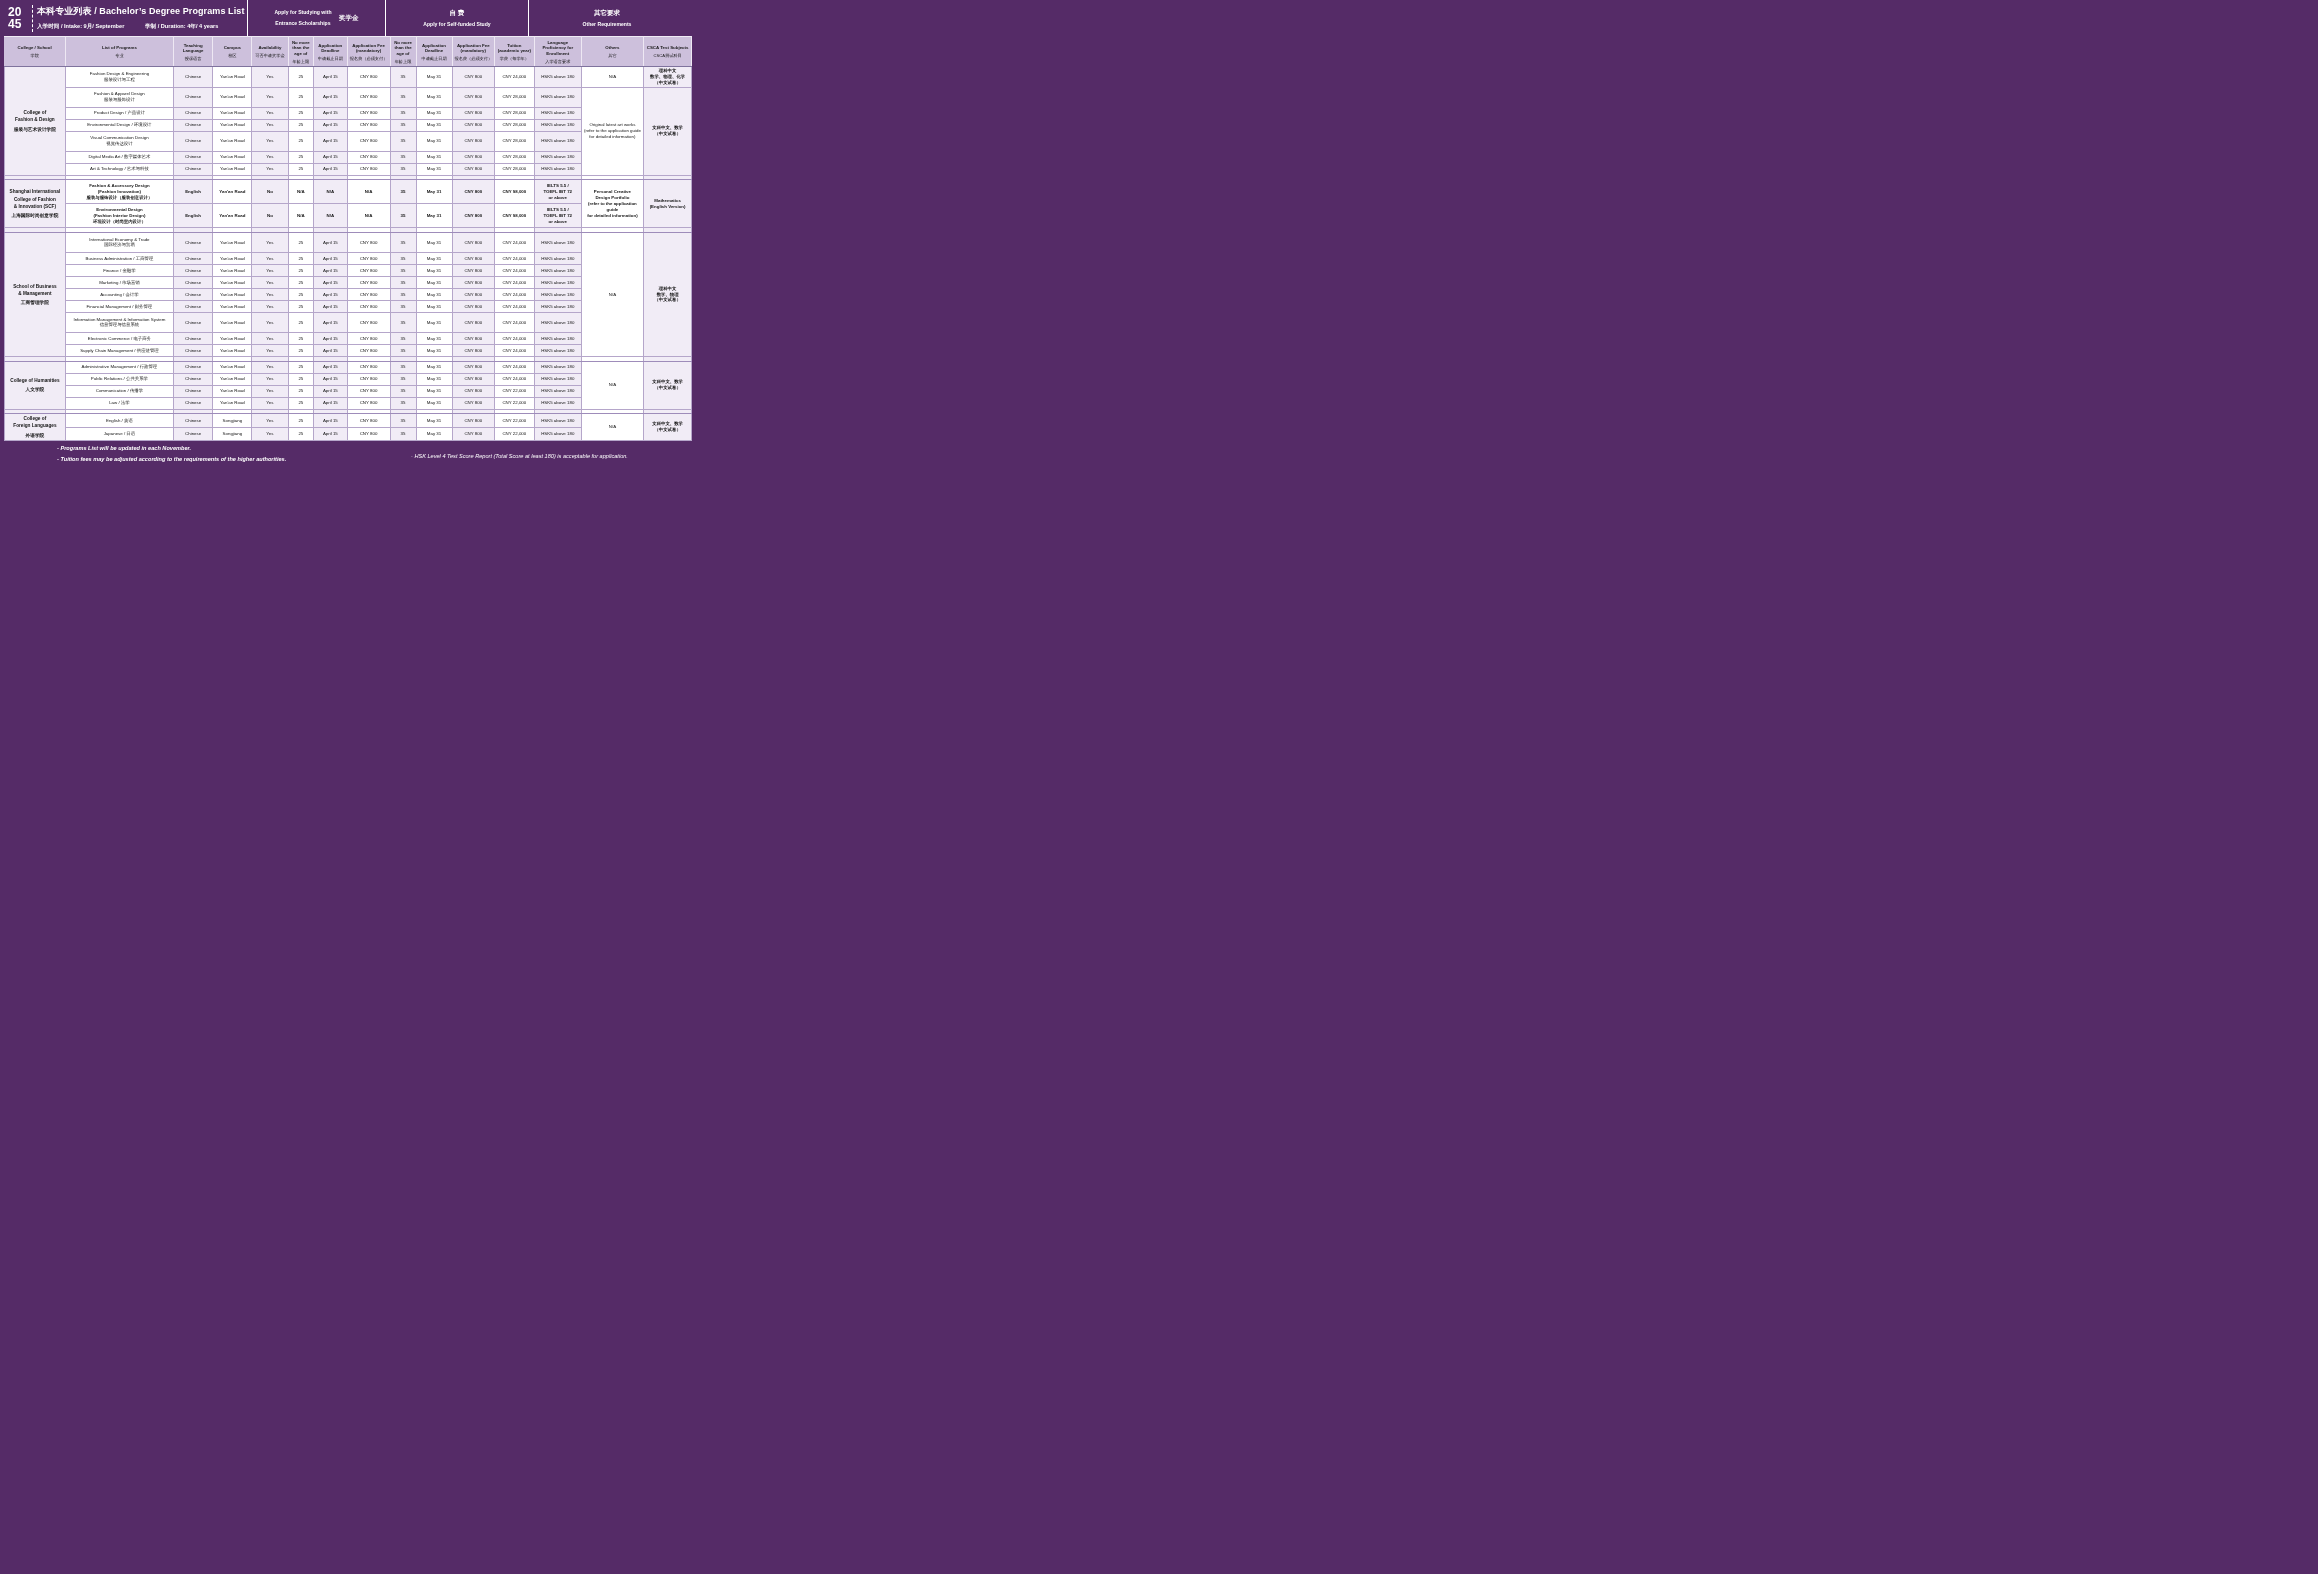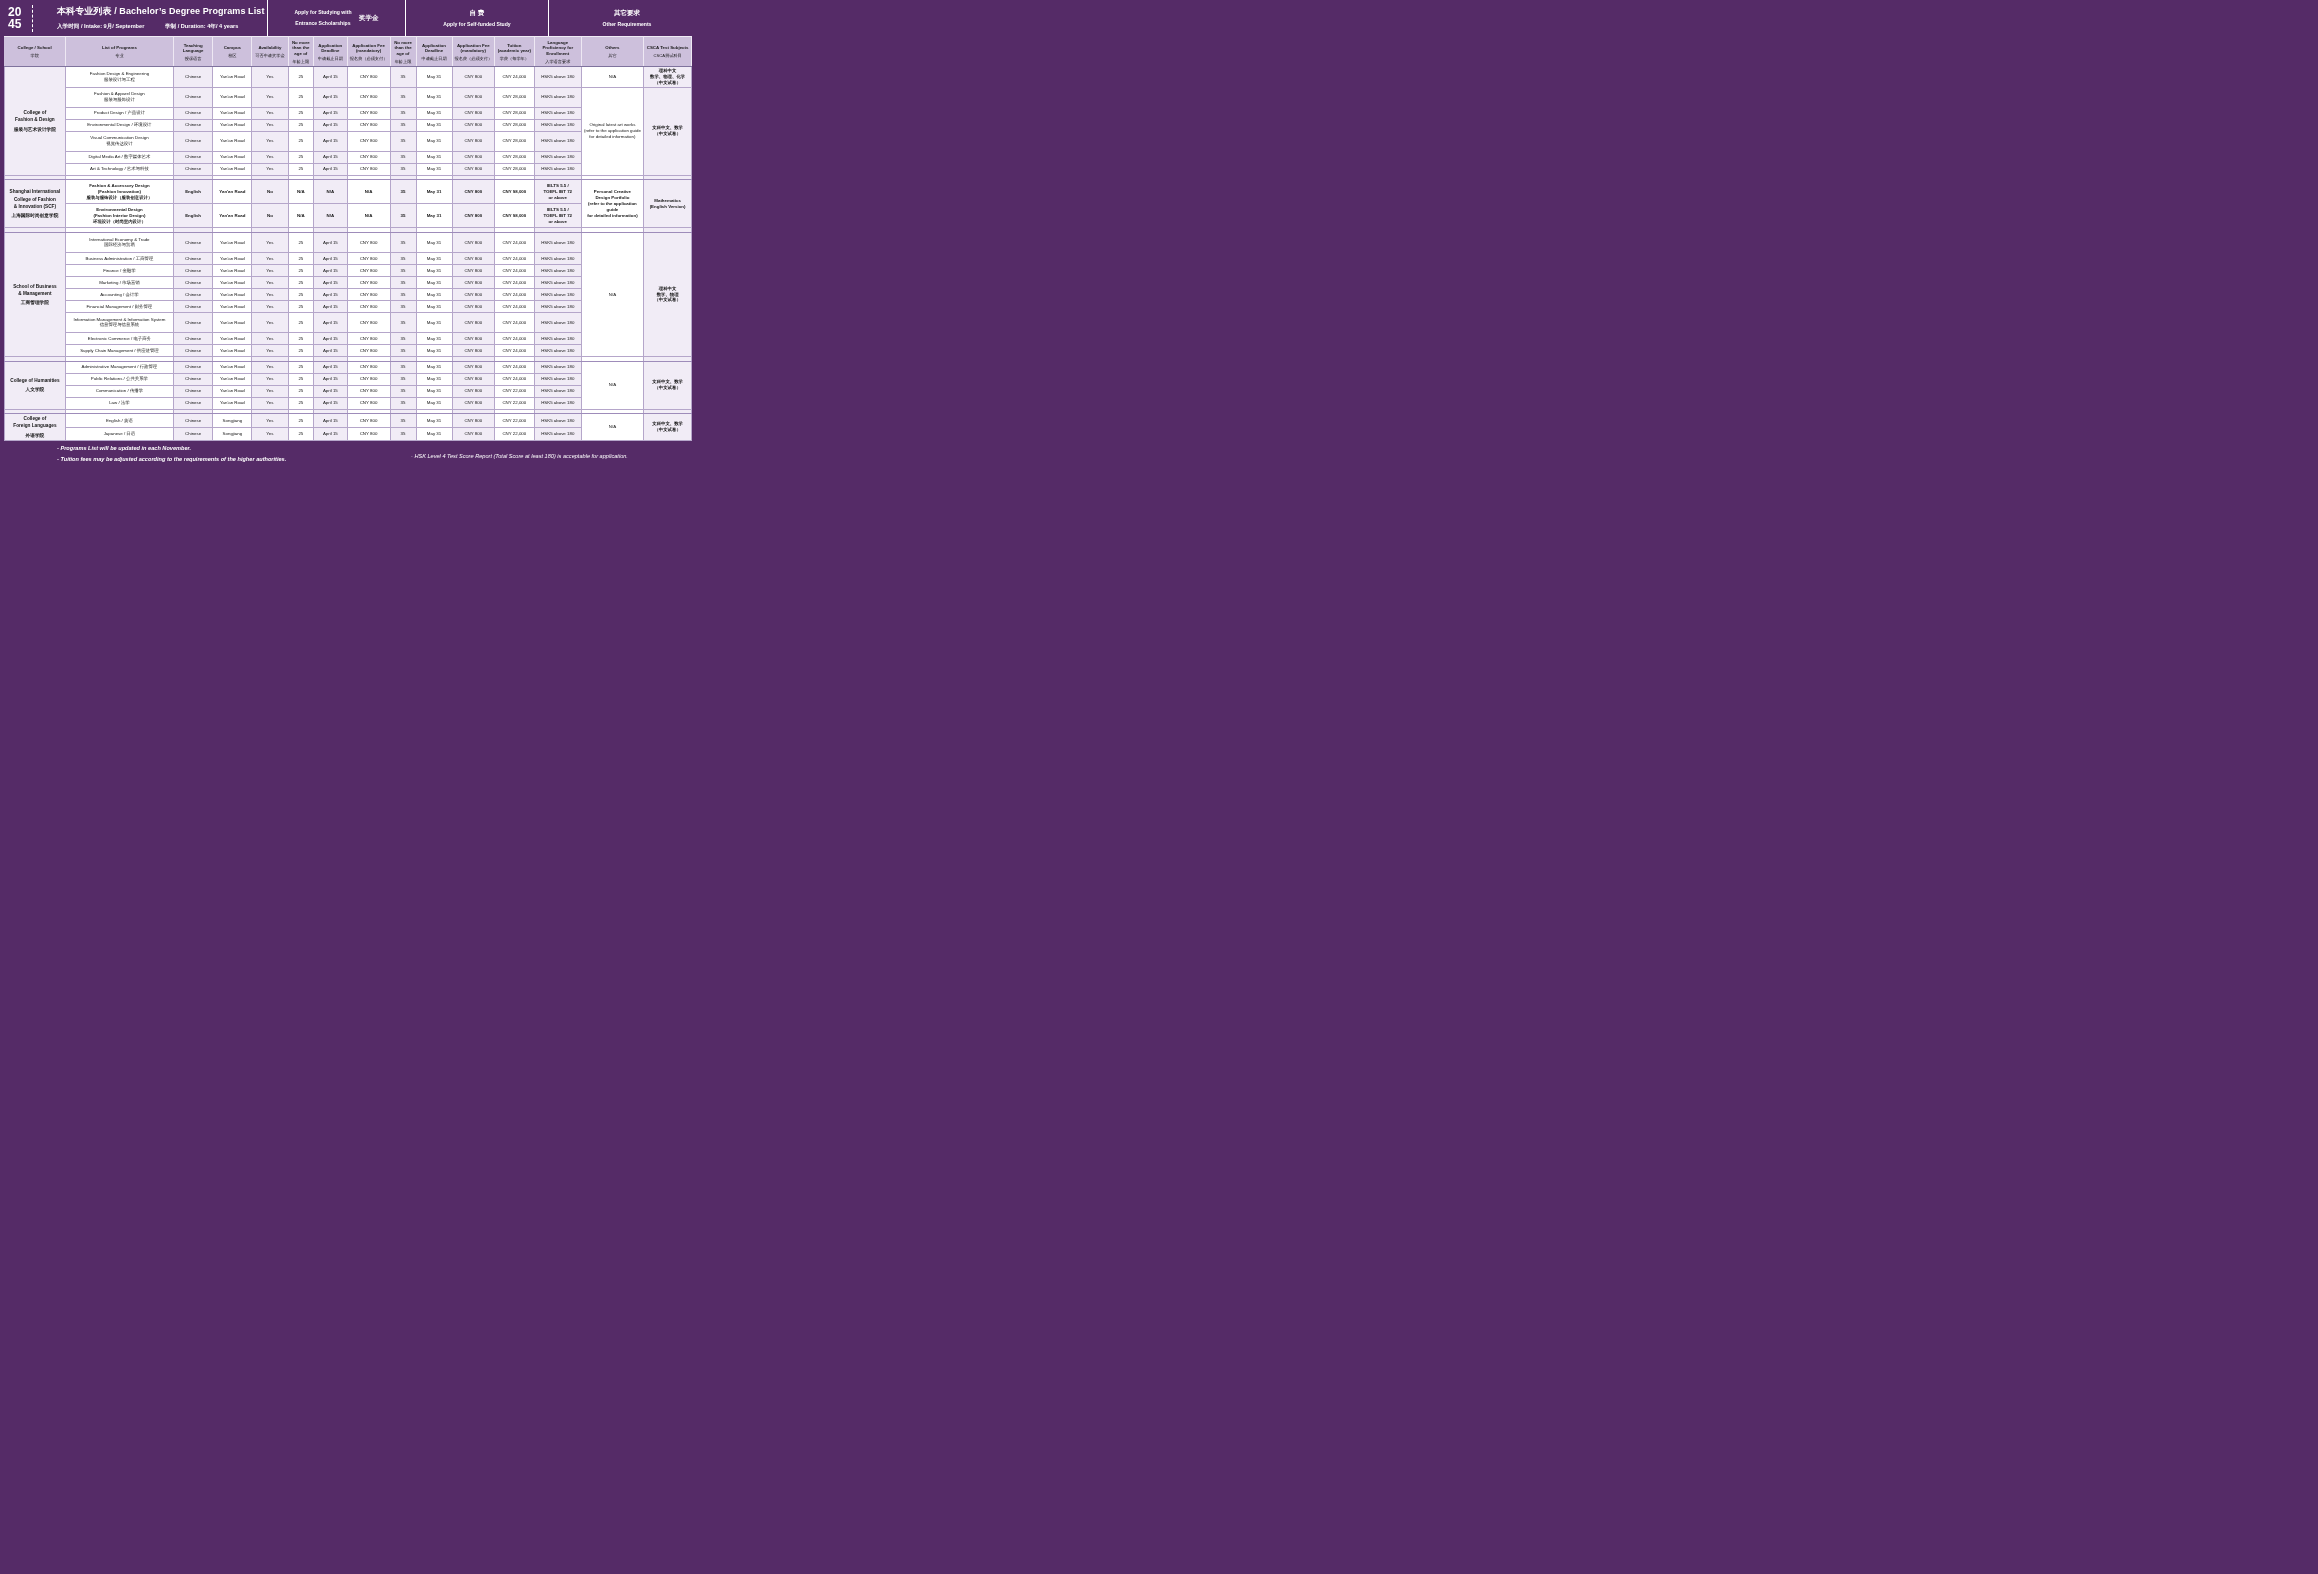--- a/index.html
+++ b/index.html
@@ -3,21 +3,21 @@
 <meta charset="utf-8">
 <style>
   html,body{margin:0;padding:0;}
   body{background:#552b67;font-family:"Liberation Sans",sans-serif;}
   .page{width:696px;background:#552b67;}
 
   
   .topbar{display:flex;align-items:stretch;height:36px;color:#fff;}
   .year{font-weight:bold;font-size:12px;line-height:1.02;padding:6px 0 0 8px;width:19.6px;flex:none;}
   .dashsep{border-left:0.9px dashed #fff;margin:5.1px 4.2px 4.2px 4.2px;flex:none;}
-  .titleblock{width:210px;padding-top:5.1px;flex:none;margin-left:20px;}
+  .titleblock{width:210px;padding-top:5.1px;flex:none;}
   .title{font-size:9px;font-weight:bold;letter-spacing:0.1px;white-space:nowrap;}
   .subrow{display:flex;margin-top:4.7px;font-size:5.6px;font-weight:bold;white-space:nowrap;}
   .duration{margin-left:20.6px;}
   .ghead{border-left:0.9px solid #fff;display:flex;align-items:center;justify-content:center;text-align:center;font-weight:bold;flex:none;}
   .g-sch{width:137px;gap:7.5px;}
   .g-sch .g-en{font-size:5.1px;line-height:2.1;}
   .gbig{font-size:6.5px;}
   .g-self{width:142px;flex-direction:column;gap:3.3px;}
   .g-other{width:156px;flex-direction:column;gap:3.3px;}
   .g-self .g-en,.g-other .g-en{font-size:5.1px;}

